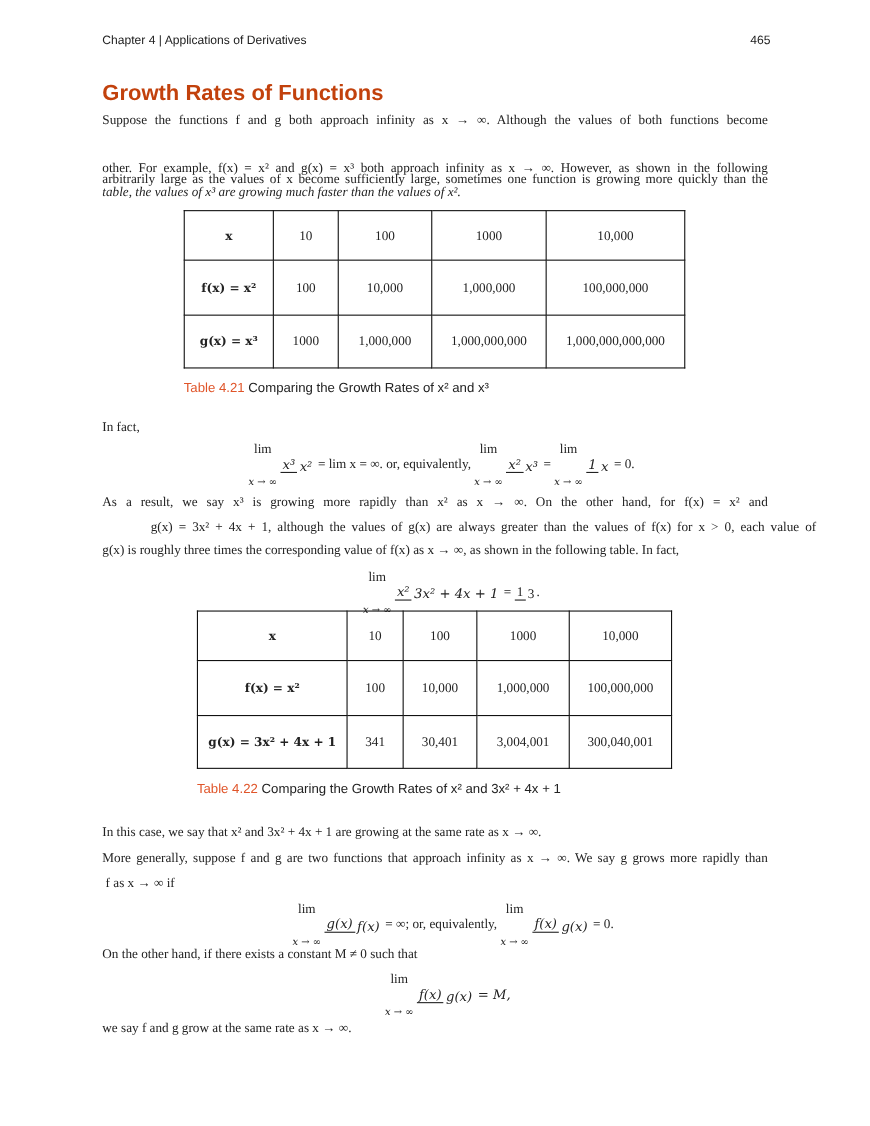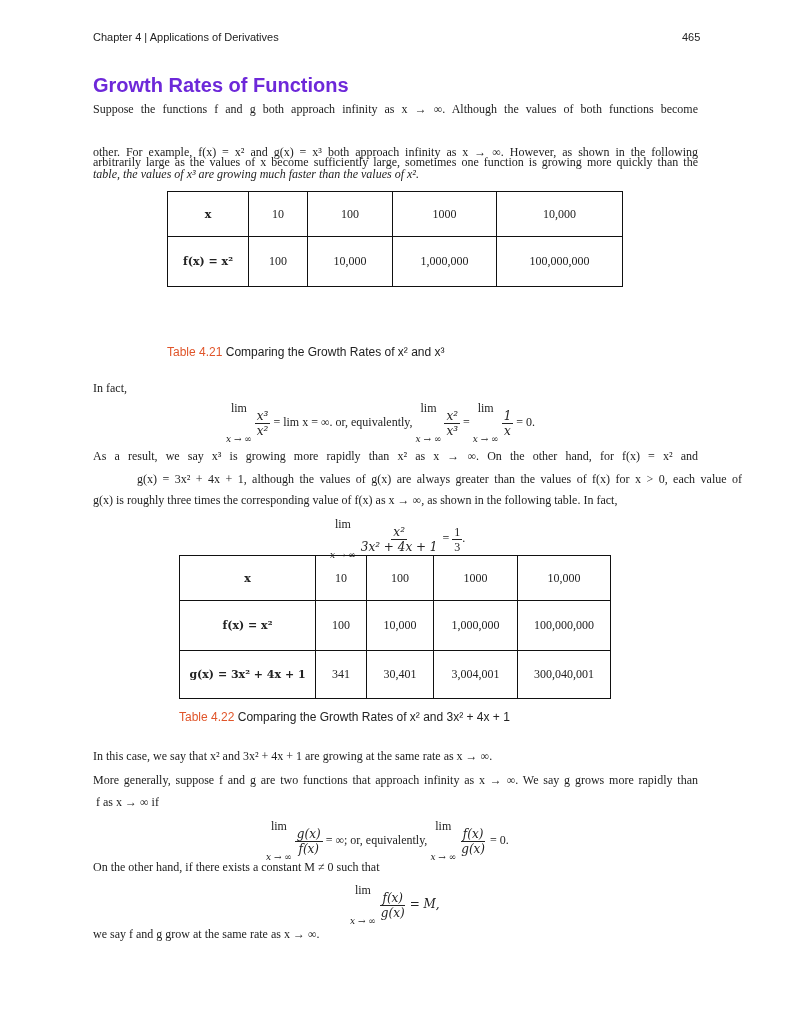--- a/index.html
+++ b/index.html
@@ -1,27 +1,27 @@
 <!DOCTYPE html>
 <html><head>
 <meta charset="utf-8">
 <style>
   html, body { margin: 0; padding: 0; background: #ffffff; }
   body { width: 791px; height: 1024px; position: relative; overflow: hidden; color: #222; }
   .abs { position: absolute; }
   .hdr { font-family: "Liberation Sans", sans-serif; font-size: 11px; color: #222; }
-  .title { font-family: "Liberation Sans", sans-serif; font-size: 20px; font-weight: bold; color: #6d28d9; }
+  .title { font-family: "Liberation Sans", sans-serif; font-size: 20px; font-weight: bold; color: #c2410c; }
   .txt { font-family: "Liberation Serif", serif; font-size: 12px; color: #222; white-space: nowrap; }
   .m { font-family: "DejaVu Serif", "Liberation Serif", serif; font-style: italic; }
   table.data { position: absolute; border-collapse: collapse; }
   table.data td { border: 1.5px solid #111; text-align: center; font-family: "Liberation Serif", serif; font-size: 12px; padding: 0; }
   table.data td.rh { font-weight: bold; font-family: "DejaVu Serif", serif; font-size: 11px; }
   .cap { font-family: "Liberation Sans", sans-serif; font-size: 12px; color: #222; white-space: nowrap; }
   .cap .lbl { color: #e0552a; }
-  .frac { display: inline-flex; flex-direction: column; align-items: center; vertical-align: middle; line-height: 1; }
+  .frac { display: inline-flex; flex-direction: row; align-items: center; vertical-align: middle; line-height: 1; }
   .frac .num { padding: 0 2px 1px; border-bottom: 1px solid #222; }
   .frac .den { padding: 1px 2px 0; }
   .lim { display: inline-flex; flex-direction: column; align-items: center; vertical-align: middle; line-height: 1; gap: 21px; }
   .lim .l1 { font-size: 12px; }
   .lim .l2 { font-size: 9px; font-style: italic; font-family: "DejaVu Serif", serif; }
   .eq { font-family: "Liberation Serif", serif; font-size: 12px; white-space: nowrap; }
 </style>
 </head>
 <body>
 
@@ -43,20 +43,27 @@
     <td style="width:84px;">100</td>
     <td style="width:103px;">1000</td>
     <td>10,000</td>
   </tr>
   <tr style="height:50px;">
     <td class="rh">f(x) = x²</td>
     <td>100</td>
     <td>10,000</td>
     <td>1,000,000</td>
     <td>100,000,000</td>
+  </tr>
+  <tr style="height:48px;">
+    <td class="rh">g(x) = x³</td>
+    <td>1000</td>
+    <td>1,000,000</td>
+    <td>1,000,000,000</td>
+    <td>1,000,000,000,000</td>
   </tr>
 </tbody>
   </table>
 <div class="abs cap" style="left:167px; top:345px;">
   <span class="lbl">Table 4.21</span>
   <span>Comparing the Growth Rates of x² and x³</span>
 </div>
 
 <div class="abs txt" style="left:93px; top:381px;">In fact,</div>
 

